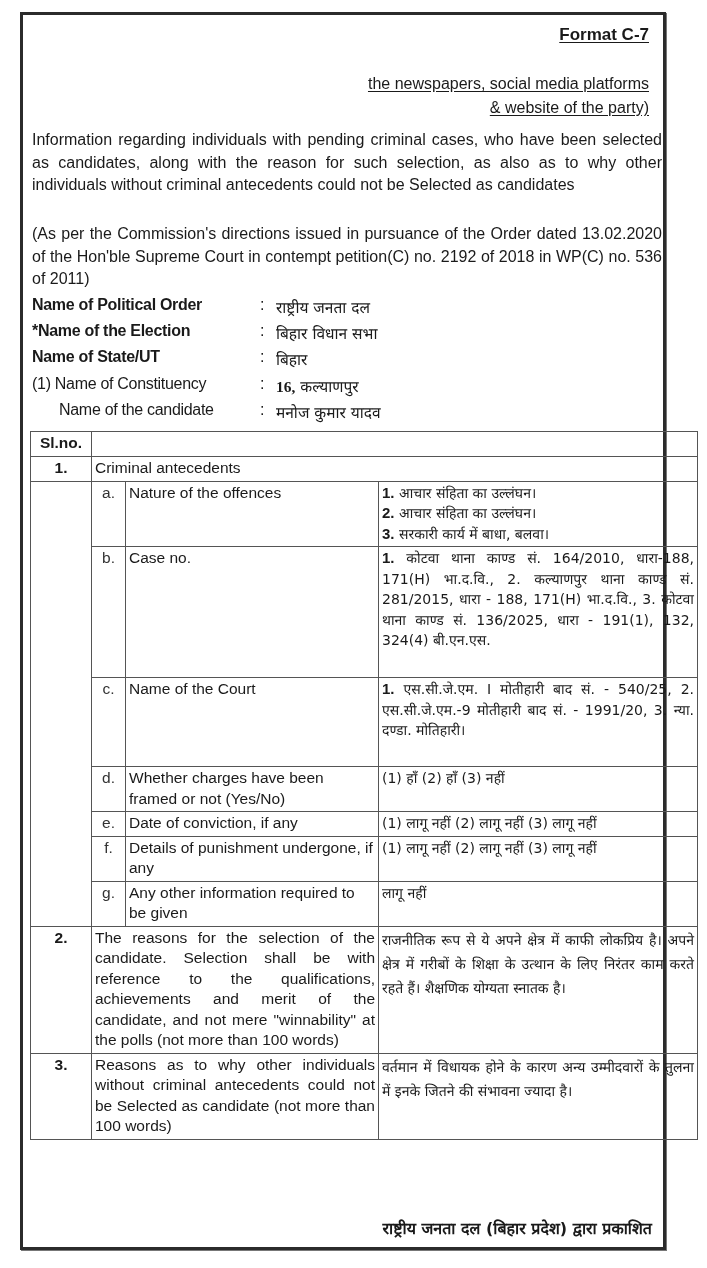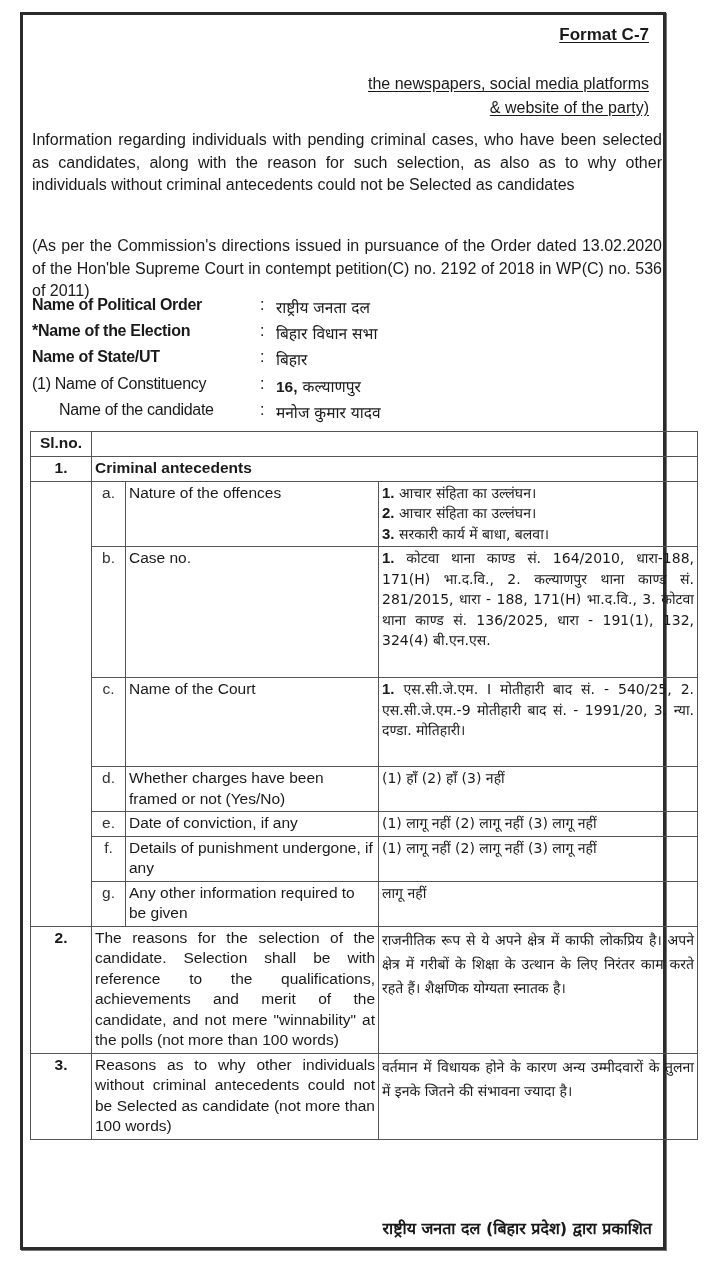--- a/index.html
+++ b/index.html
@@ -10,28 +10,28 @@
            box-shadow:1px 1px 0 #777;padding-left:44px; }
   .hdr { position:absolute; right:14px; text-align:right; font-size:16px; line-height:24px; }
   .hdr span { text-decoration:underline; text-underline-offset:2px; }
   .h1 { top:8px; font-weight:bold; font-size:17px; }
   .h2 { top:33px; }
   .h3 { top:57px; }
   .h4 { top:81px; }
   .para { position:absolute; left:9px; width:630px; font-size:16px; line-height:22.5px;
           text-align:justify; }
   .p1 { top:114px; }
-  .p2 { top:220px; }
+  .p2 { top:208px; }
   .meta { position:absolute; left:9px; font-size:16px; }
   .meta .row { position:absolute; height:26px; white-space:nowrap; }
   .meta .lbl { position:absolute; left:0; font-weight:bold; letter-spacing:-0.3px; }
   .meta .lbl.norm { font-weight:normal; }
   .meta .colon { position:absolute; left:228px; }
   .meta .val { position:absolute; left:244px; font-family:"DejaVu Sans", sans-serif; font-size:15.5px; }
-  .meta .val b { font-family:Liberation Sans, sans-serif; }
+  .meta .val b { font-family:Liberation Serif, serif; }
   table.main { position:absolute; left:7px; top:416px; width:668px; border-collapse:collapse;
                font-size:15.5px; }
   table.main td { border:1.5px solid #555; vertical-align:top; padding:1px 3px 2px 3px; line-height:20.5px; }
   td.sl { width:54px; text-align:center; font-weight:bold; }
   td.let { width:27px; text-align:center; color:#333; }
   td.lab { width:246px; }
   td.val { font-family:"DejaVu Sans", sans-serif; font-size:14px; line-height:21px; text-align:justify; }
   td.val b { font-family:"Liberation Sans", sans-serif; font-size:15px; }
   td.longlab { text-align:justify; font-size:15.5px; line-height:20.5px; }
   .footer { position:absolute; right:11px; top:1202px; font-family:"DejaVu Sans", sans-serif;
@@ -78,21 +78,21 @@
   </div>
 
   <table class="main">
     <tbody>
         <tr>
       <td class="sl" style="height:21px">Sl.no.</td>
       <td colspan="3"></td>
     </tr>
     <tr>
       <td class="sl">1.</td>
-      <td colspan="3" style="font-weight:bold">Criminal antecedents</td>
+      <td colspan="3" style="font-weight:normal">Criminal antecedents</td>
     </tr>
     <tr>
       <td rowspan="7"></td>
       <td class="let">a.</td>
       <td class="lab">Nature of the offences</td>
       <td class="val">
         <div><b>1.</b> <span>आचार संहिता का उल्लंघन।</span></div>
         <div><b>2.</b> <span>आचार संहिता का उल्लंघन।</span></div>
         <div><b>3.</b> <span>सरकारी कार्य में बाधा, बलवा।</span></div>
       </td>

